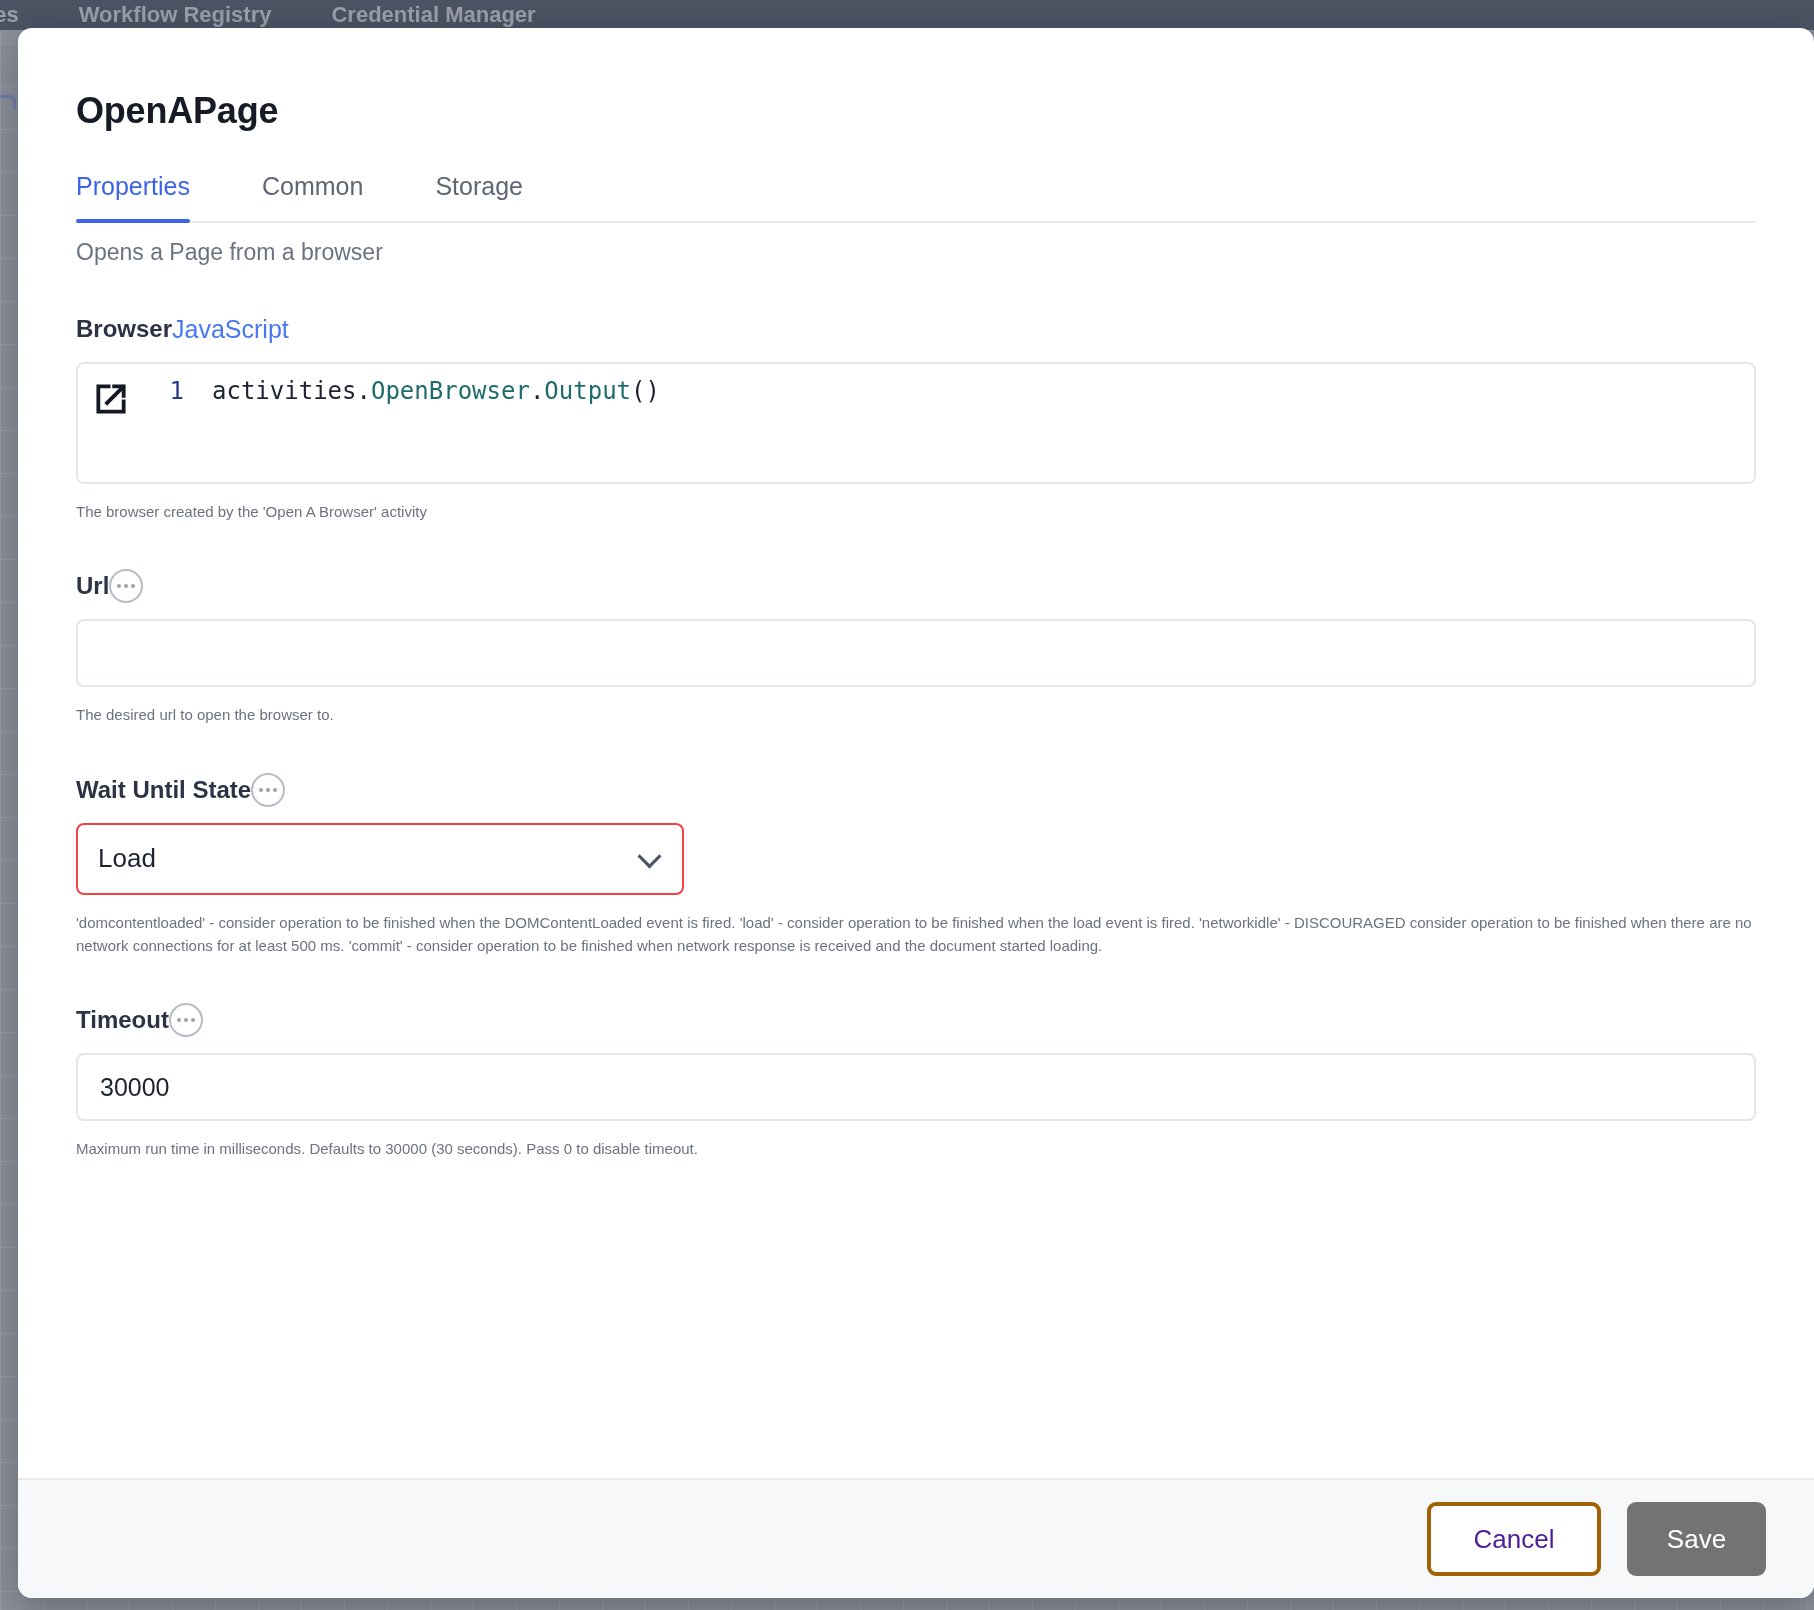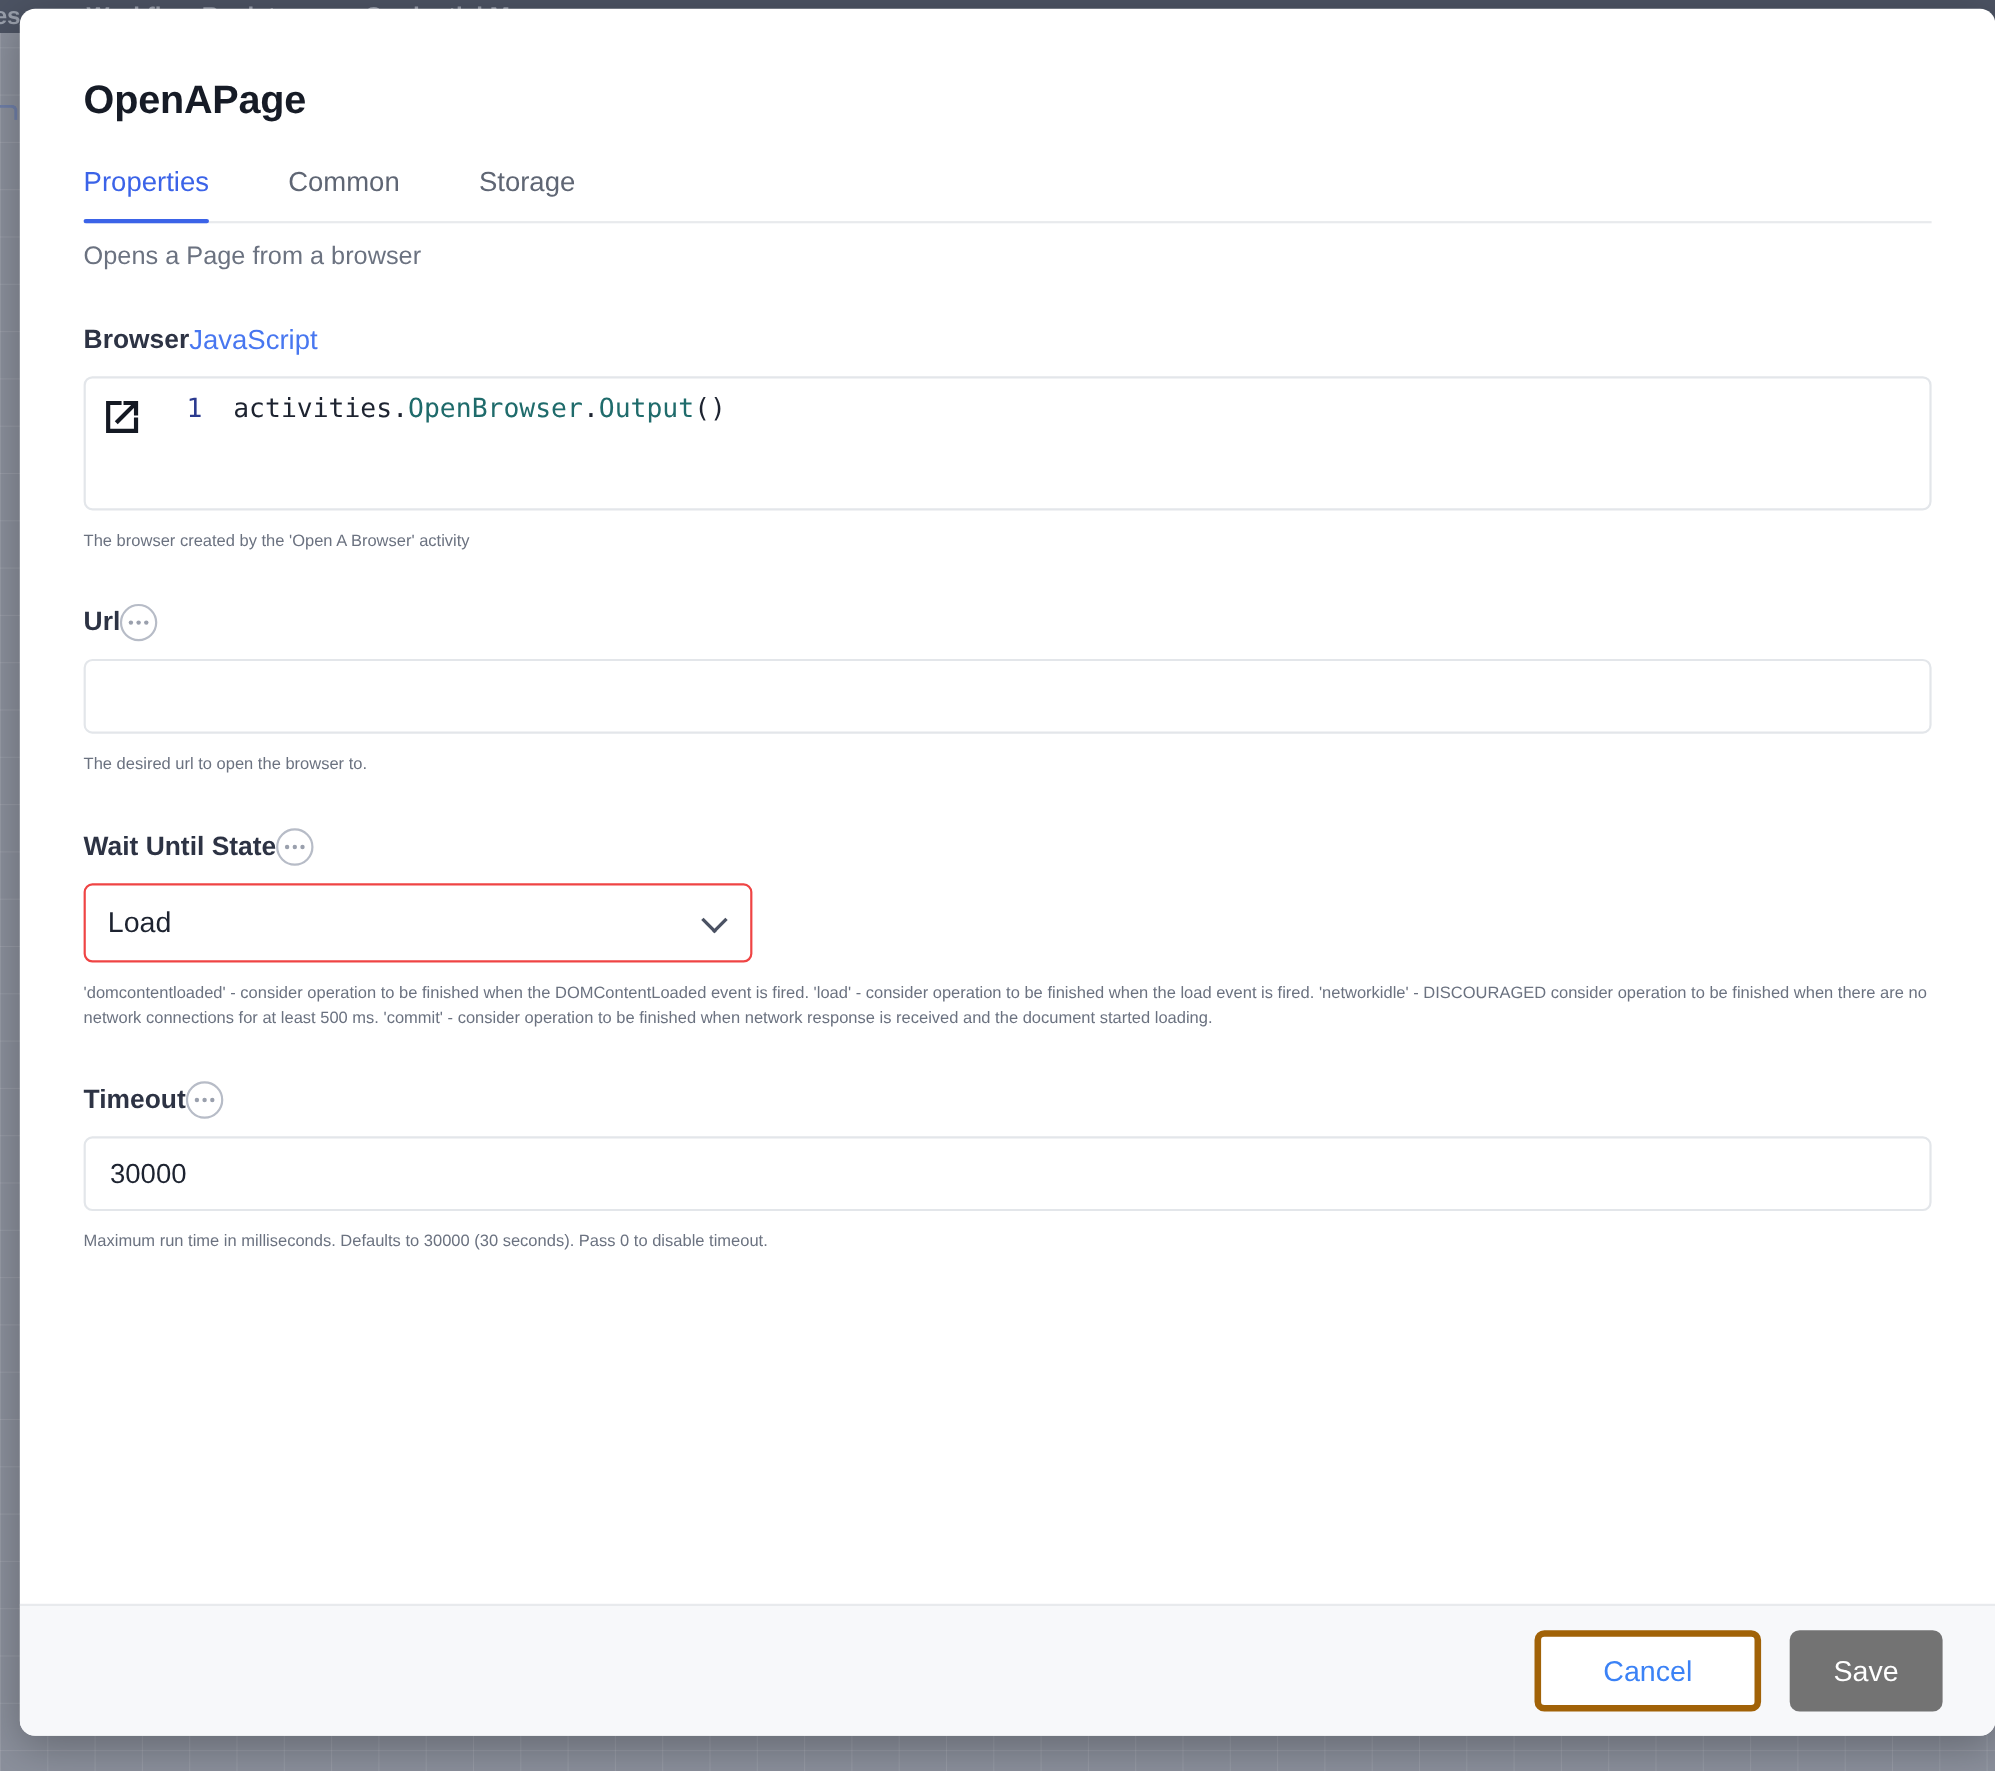--- a/index.html
+++ b/index.html
@@ -47,21 +47,21 @@
     border-top: 3px solid #6f7fa8;
     border-right: 3px solid #6f7fa8;
     border-top-right-radius: 6px;
     transform: skewX(0deg);
   }
 
   
   #modal {
     position: absolute;
     left: 18px;
-    top: 8px;
+    top: 28px;
     width: 1796px;
     height: 1570px;
     background: #ffffff;
     border-radius: 14px;
     box-shadow: 0 10px 40px rgba(0,0,0,0.28);
     overflow: hidden;
     display: flex;
     flex-direction: column;
   }
 
@@ -244,24 +244,24 @@
   .btn {
     font-size: 26px;
     border-radius: 9px;
     cursor: pointer;
     font-family: "Liberation Sans", sans-serif;
     display: flex;
     align-items: center;
     justify-content: center;
   }
   .btn-secondary {
-    width: 206px; height: 74px;
+    width: 174px; height: 74px;
     background: #ffffff;
-    border: 6px solid #a16207;
-    color: #3b82f6;
+    border: 4px solid #a16207;
+    color: #4c1d95;
   }
   .btn-primary {
     width: 139px; height: 74px;
     background: #737373;
     border: none;
     color: #ffffff;
   }
 </style>
 </head>
 <body>

